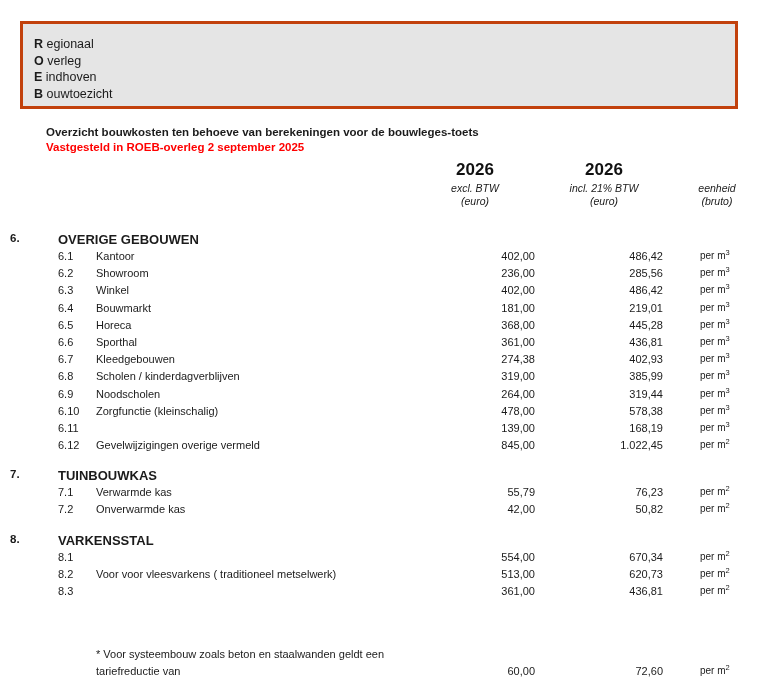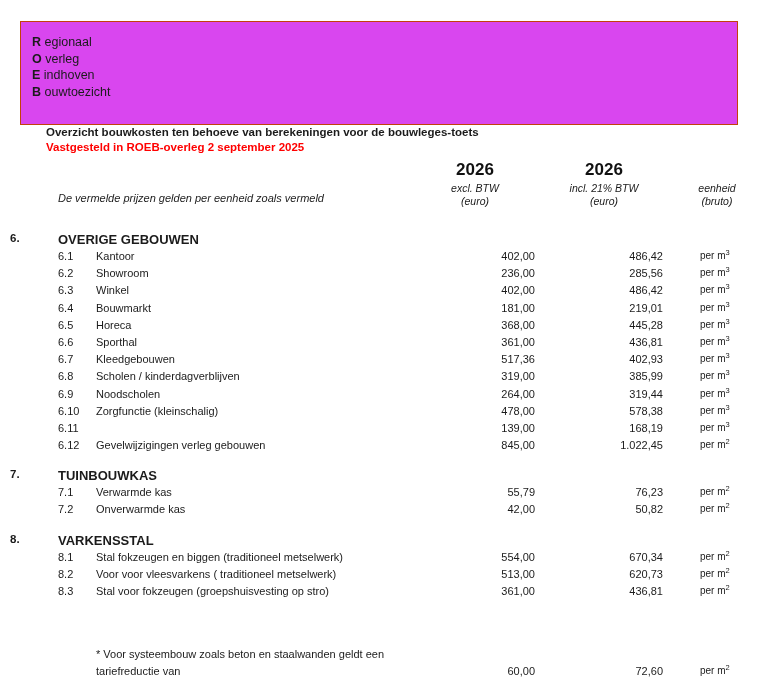--- a/index.html
+++ b/index.html
@@ -15,23 +15,23 @@
     overflow: hidden;
     position: relative;
   }
 
   
   .logo-box {
     position: absolute;
     left: 20px;
     top: 21px;
     width: 718px;
-    height: 104px;
-    background: #d946ef;
-    border: 1px solid #c2410c;
+    height: 88px;
+    background: #e5e5e5;
+    border: 3px solid #c2410c;
     box-sizing: border-box;
   }
   .acronym-list {
     position: absolute;
     left: 11px;
     top: 12px;
     line-height: 16.5px;
   }
   .acronym-line {
     font-size: 12.5px;
@@ -227,21 +227,20 @@
     <div class="acronym-line"><b>E</b><span> indhoven</span></div>
     <div class="acronym-line"><b>B</b><span> ouwtoezicht</span></div>
   </div>
 
 </div>
 
 <div class="doc-title">Overzicht bouwkosten ten behoeve van berekeningen voor de bouwleges-toets</div>
 <div class="doc-subtitle">Vastgesteld in ROEB-overleg 2 september 2025</div>
 
 <div class="col-headers">
-  <div class="hdr-note">De vermelde prijzen gelden per eenheid zoals vermeld</div>
 
   <div class="hdr-year" style="left:415px; top:0; width:120px;">2026</div>
   <div class="hdr-sub" style="left:415px; top:22px; width:120px;">
     <div>excl. BTW</div>
     <div>(euro)</div>
   </div>
 
   <div class="hdr-year" style="left:545px; top:0; width:118px;">2026</div>
   <div class="hdr-sub" style="left:545px; top:22px; width:118px;">
     <div>incl. 21% BTW</div>
@@ -297,21 +296,21 @@
     <div class="row">
       <div class="c-num">6.6</div>
       <div class="c-label">Sporthal</div>
       <div class="c-excl">361,00</div>
       <div class="c-incl">436,81</div>
       <div class="c-unit"><span>per m</span><sup>3</sup></div>
     </div>
     <div class="row">
       <div class="c-num">6.7</div>
       <div class="c-label">Kleedgebouwen</div>
-      <div class="c-excl">517,36</div>
+      <div class="c-excl">274,38</div>
       <div class="c-incl">402,93</div>
       <div class="c-unit"><span>per m</span><sup>3</sup></div>
     </div>
     <div class="row">
       <div class="c-num">6.8</div>
       <div class="c-label">Scholen / kinderdagverblijven</div>
       <div class="c-excl">319,00</div>
       <div class="c-incl">385,99</div>
       <div class="c-unit"><span>per m</span><sup>3</sup></div>
     </div>
@@ -330,21 +329,21 @@
       <div class="c-unit"><span>per m</span><sup>3</sup></div>
     </div>
     <div class="row">
       <div class="c-num">6.11</div>
       <div class="c-excl">139,00</div>
       <div class="c-incl">168,19</div>
       <div class="c-unit"><span>per m</span><sup>3</sup></div>
     </div>
     <div class="row">
       <div class="c-num">6.12</div>
-      <div class="c-label">Gevelwijzigingen verleg gebouwen</div>
+      <div class="c-label">Gevelwijzigingen overige vermeld</div>
       <div class="c-excl">845,00</div>
       <div class="c-incl">1.022,45</div>
       <div class="c-unit"><span>per m</span><sup>2</sup></div>
     </div>
     <div class="spacer"></div>
     <div class="row section">
       <div class="c-secnum">7.</div>
       <div class="c-sectitle">TUINBOUWKAS</div>
     </div>
     <div class="row">
@@ -361,35 +360,33 @@
       <div class="c-incl">50,82</div>
       <div class="c-unit"><span>per m</span><sup>2</sup></div>
     </div>
     <div class="spacer"></div>
     <div class="row section">
       <div class="c-secnum">8.</div>
       <div class="c-sectitle">VARKENSSTAL</div>
     </div>
     <div class="row">
       <div class="c-num">8.1</div>
-      <div class="c-label">Stal fokzeugen en biggen (traditioneel metselwerk)</div>
       <div class="c-excl">554,00</div>
       <div class="c-incl">670,34</div>
       <div class="c-unit"><span>per m</span><sup>2</sup></div>
     </div>
     <div class="row">
       <div class="c-num">8.2</div>
       <div class="c-label">Voor voor vleesvarkens ( traditioneel metselwerk)</div>
       <div class="c-excl">513,00</div>
       <div class="c-incl">620,73</div>
       <div class="c-unit"><span>per m</span><sup>2</sup></div>
     </div>
     <div class="row">
       <div class="c-num">8.3</div>
-      <div class="c-label">Stal voor fokzeugen (groepshuisvesting op stro)</div>
       <div class="c-excl">361,00</div>
       <div class="c-incl">436,81</div>
       <div class="c-unit"><span>per m</span><sup>2</sup></div>
     </div>
   </div>
 
 <div class="footnote">
   <div class="fn-line" style="top:0;">* Voor systeembouw zoals beton en staalwanden geldt een</div>
   <div class="fn-line" style="top:17px;">tariefreductie van</div>
   <div class="c-excl" style="top:17px;">60,00</div>

